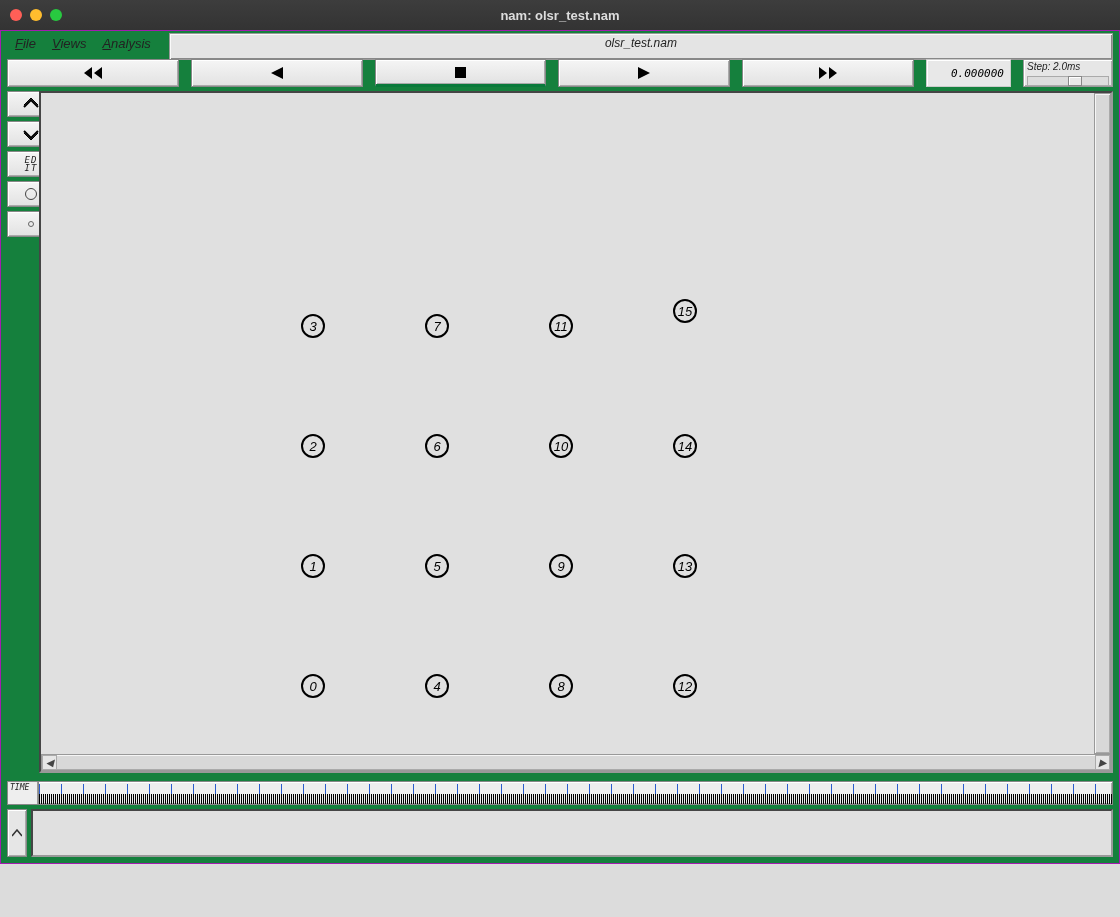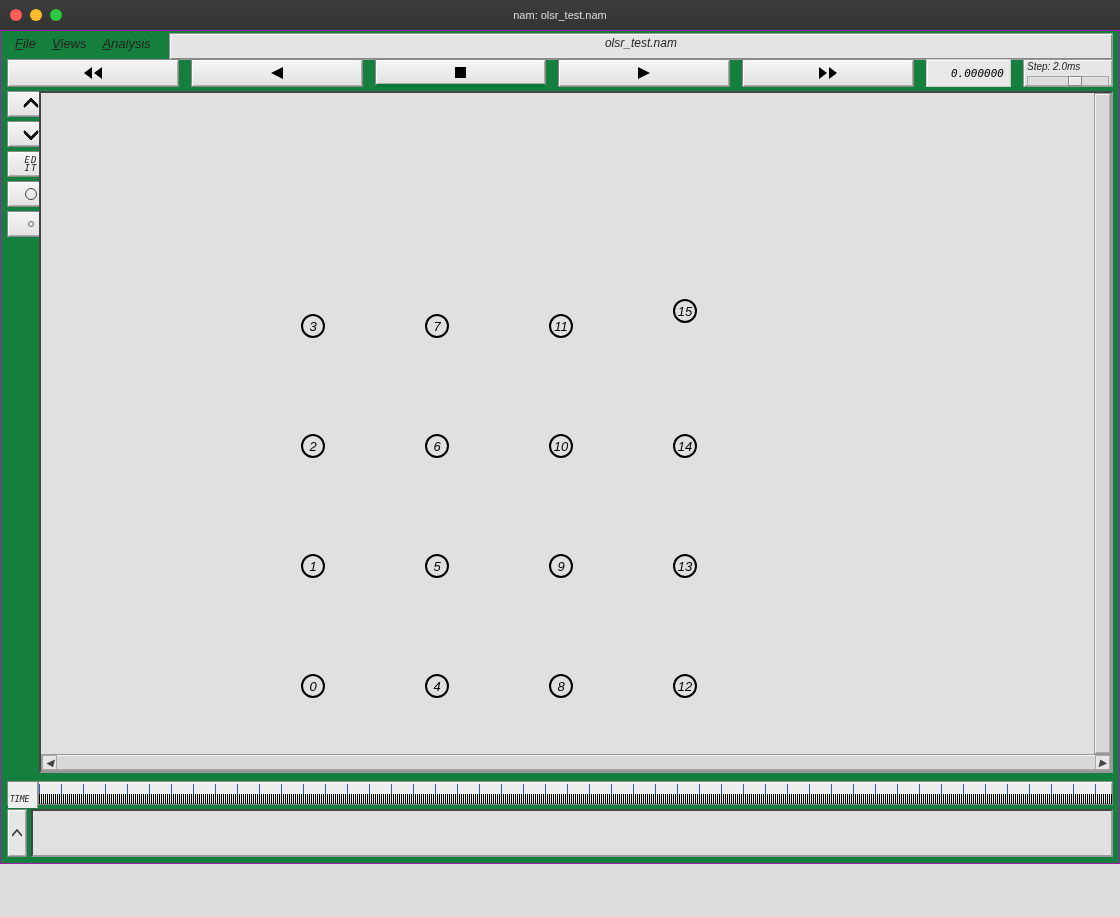--- a/index.html
+++ b/index.html
@@ -21,21 +21,21 @@
     position: relative;
   }
   .traffic-lights { display: flex; gap: 8px; }
   .tl { width: 12px; height: 12px; border-radius: 50%; }
   .tl.red { background: #ff5f57; }
   .tl.yellow { background: #ffbd2e; }
   .tl.green { background: #28c940; }
   .title-text {
     position: absolute;
     left: 50%; transform: translateX(-50%);
-    color: #ddd; font-size: 11px; font-weight: 400; text-align: center;
+    color: #ddd; font-size: 13px; font-weight: 700; text-align: center;
   }
   
   .app {
     background: #15803d;
     border: 1px solid #a21caf;
     width: 100%;
     font-style: italic;
   }
   
   .menubar {
@@ -220,21 +220,21 @@
     background: #eee;
     box-shadow: inset 1px 1px 0 #fff, inset -1px -1px 0 #aaa;
     display: flex;
     align-items: stretch;
   }
   .time-label {
     width: 30px;
     font-size: 8px;
     font-family: monospace;
     color: #222;
-    padding: 13px 2px;
+    padding: 1px 2px;
     border-right: 1px solid #999;
     background: #eee;
     line-height: 9px;
   }
   .time-ticks {
     flex: 1;
     background-image:
       repeating-linear-gradient(to right, #000 0, #000 1px, transparent 1px, transparent 2px);
     background-size: 2px 10px;
     background-position: 0 12px;

